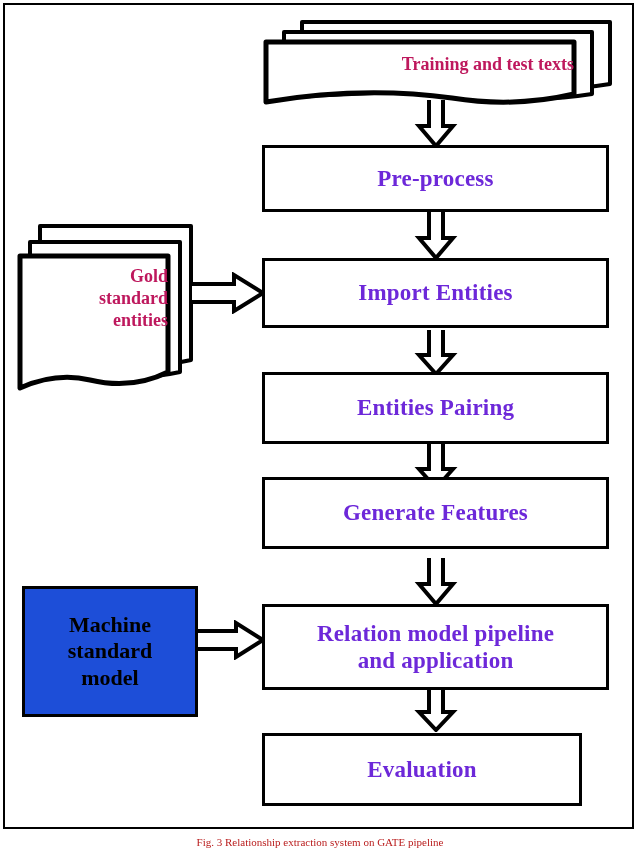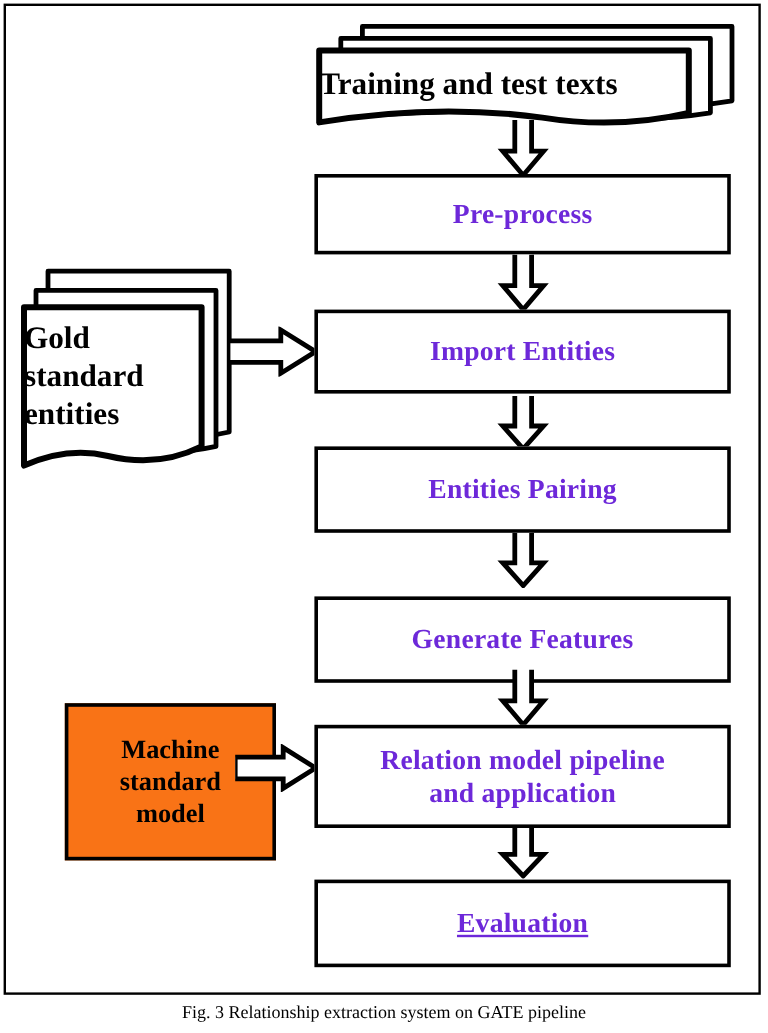--- a/index.html
+++ b/index.html
@@ -40,59 +40,58 @@
     font-weight: bold;
     font-size: 23px;
     color: #6d28d9;
     line-height: 1.18;
     letter-spacing: 0.2px;
   }
   .side-box {
     position: absolute;
     box-sizing: border-box;
     border: 3px solid #000;
-    background: #f97316;
+    background: #1d4ed8;
     display: flex;
     align-items: center;
     justify-content: center;
     text-align: center;
     font-family: "Liberation Serif", serif;
     font-weight: bold;
     font-size: 22px;
     color: #000;
     line-height: 1.2;
-    margin-left: 32px;
   }
   .doc-stack {
     position: absolute;
   }
   .doc-stack svg { display: block; }
   .doc-label {
     position: absolute;
-    text-align: left;
+    text-align: right;
     font-family: "Liberation Serif", serif;
     font-weight: bold;
-    font-size: 26px;
-    color: #000000;
+    font-size: 18px;
+    color: #be185d;
     line-height: 1.22;
     pointer-events: none;
   }
   .arrow-v, .arrow-h {
     position: absolute;
   }
   .arrow-v svg, .arrow-h svg { display: block; }
   #caption {
     position: absolute;
     left: 0;
     top: 836px;
     width: 640px;
     text-align: center;
     font-family: "Liberation Serif", serif;
-    font-size: 15px;
-    color: #000000;
+    font-size: 11px;
+    color: #b91c1c;
     white-space: nowrap;
     overflow: hidden;
   }
 </style>
 </head>
 <body>
 
 <div id="figure">
 
   <div id="outer-frame"></div>
@@ -160,21 +159,21 @@
   <div class="proc-box" style="left:262px; top:372px; width:347px; height:72px;">
     <span>Entities Pairing</span>
   </div>
 
   <div class="arrow-v" style="left:414px; top:444px; width:44px; height:46px;">
     <svg width="44" height="46" viewBox="0 0 44 46">
       <path d="M15 0 L15 25 L5 25 L22 44 L39 25 L29 25 L29 0" fill="#ffffff" stroke="#000000" stroke-width="4" stroke-linejoin="miter"></path>
     </svg>
   </div>
 
-  <div class="proc-box" style="left:262px; top:497px; width:347px; height:72px;">
+  <div class="proc-box" style="left:262px; top:477px; width:347px; height:72px;">
     <span>Generate Features</span>
   </div>
 
   <div class="arrow-v" style="left:414px; top:558px; width:44px; height:48px;">
     <svg width="44" height="48" viewBox="0 0 44 48">
       <path d="M15 0 L15 26 L5 26 L22 46 L39 26 L29 26 L29 0" fill="#ffffff" stroke="#000000" stroke-width="4" stroke-linejoin="miter"></path>
     </svg>
   </div>
 
   <div class="side-box" style="left:22px; top:586px; width:176px; height:131px; flex-direction:column;">
@@ -193,19 +192,19 @@
     <div>Relation model pipeline</div>
     <div>and application</div>
   </div>
 
   <div class="arrow-v" style="left:414px; top:690px; width:44px; height:42px;">
     <svg width="44" height="42" viewBox="0 0 44 42">
       <path d="M15 0 L15 22 L5 22 L22 40 L39 22 L29 22 L29 0" fill="#ffffff" stroke="#000000" stroke-width="4" stroke-linejoin="miter"></path>
     </svg>
   </div>
 
-  <div class="proc-box" style="left:262px; top:733px; width:347px; height:73px;text-decoration:underline;">
+  <div class="proc-box" style="left:262px; top:733px; width:320px; height:73px;">
     <span>Evaluation</span>
   </div>
 
   <div id="caption">Fig. 3 Relationship extraction system on GATE pipeline</div>
 
 </div>
 
 </body></html>

